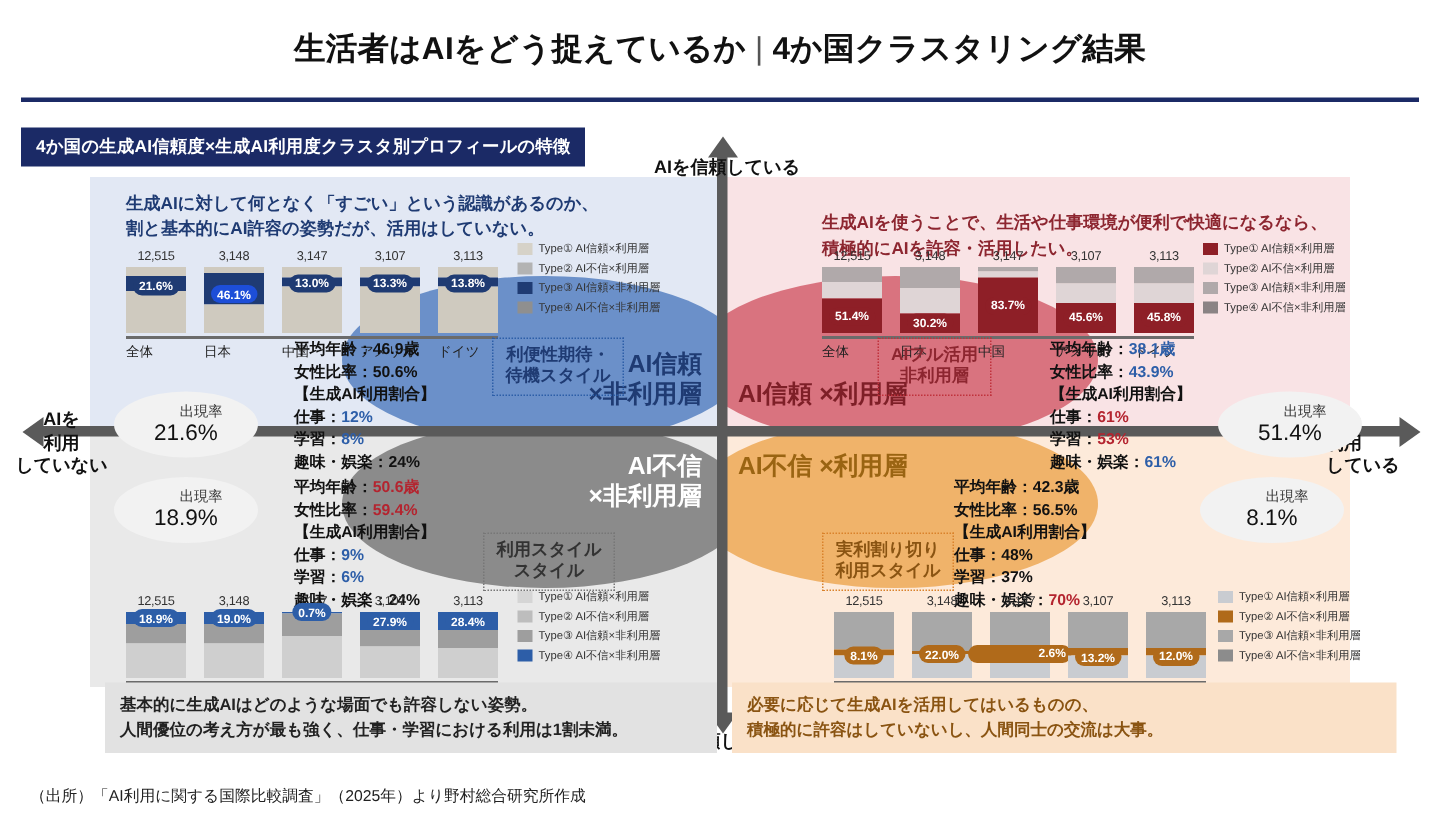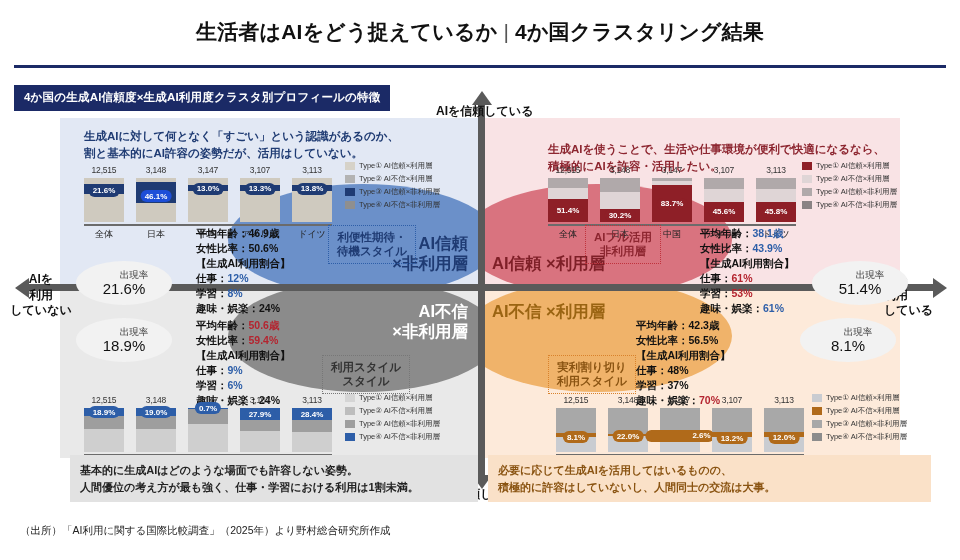--- a/index.html
+++ b/index.html
@@ -106,21 +106,21 @@
   }
   .bar { position: relative; width: 40px; height: 44px; display: flex; flex-direction: column; }
   .seg { width: 100%; }
   .pill {
     position: absolute; left: 50%; transform: translate(-50%, -50%);
     font-size: 8px; font-weight: bold; color: #fff;
     padding: 1.5px 4px; border-radius: 7px; white-space: nowrap;
   }
   .axis-line { width: 100%; height: 1.5px; background: #6b6b6b; margin-top: 2px; }
   .cats { display: flex; gap: 12px; margin-top: 2px; }
-  .cat { width: 40px; text-align: center; font-size: 9px; color: #222; }
+  .cat { width: 40px; text-align: left; font-size: 9px; color: #222; }
 
   .legend { position: absolute; font-size: 7.5px; line-height: 1.72; color: #333; text-align: center; }
   .lg-row { display: flex; align-items: center; gap: 4px; white-space: nowrap; }
   .sw { width: 10px; height: 8px; display: inline-block; flex: 0 0 auto; }
 
   
   .profile { position: absolute; font-size: 10.5px; font-weight: bold; line-height: 1.42; color: #111; }
   .profile .v-blue { color: #2d5ea8; }
   .profile .v-red  { color: #b4242f; }
 

